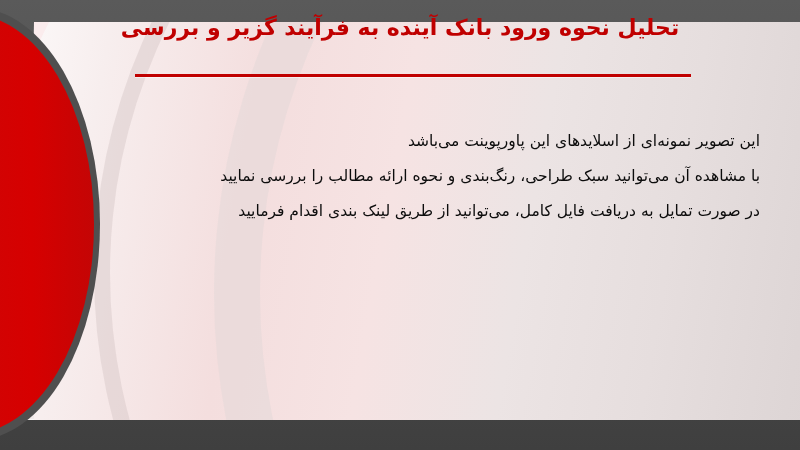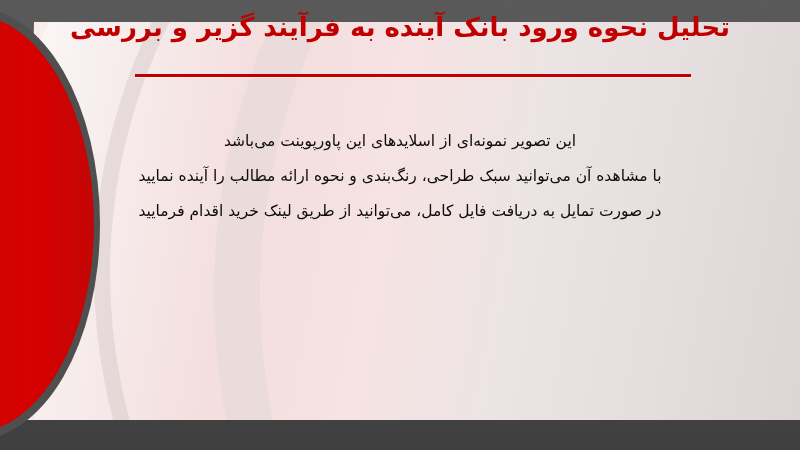--- a/index.html
+++ b/index.html
@@ -113,21 +113,21 @@
     position: absolute;
     top: 14px;
     left: 0;
     width: 800px;
     text-align: center;
     z-index: 10;
     direction: rtl;
   }
   .title-line {
     color: #c00000;
-    font-size: 26px;
+    font-size: 22px;
     font-weight: bold;
     line-height: 27px;
     letter-spacing: 0px;
     white-space: nowrap;
   }
   .title-rule {
     position: absolute;
     top: 74px;
     left: 135px;
     width: 556px;
@@ -138,21 +138,20 @@
   }
 
   
   .body-block {
     position: absolute;
     top: 124px;
     left: 0;
     width: 800px;
     padding: 0 40px;
     box-sizing: border-box;
-    text-align: center;
     direction: rtl;
     z-index: 10;
   }
   .body-line {
     color: #0c0c0c;
     font-size: 15.5px;
     font-weight: normal;
     line-height: 35px;
     white-space: nowrap;
   }
@@ -181,17 +180,17 @@
   <div class="red-ellipse-outer"></div>
   <div class="red-ellipse"></div>
 
   <div class="title-block">
     <div class="title-line">تحلیل نحوه ورود بانک آینده به فرآیند گزیر و بررسی</div>
   </div>
   <div class="title-rule"></div>
 
   <div class="body-block">
     <div class="body-line">این تصویر نمونه‌ای از اسلایدهای این پاورپوینت می‌باشد</div>
-    <div class="body-line">با مشاهده آن می‌توانید سبک طراحی، رنگ‌بندی و نحوه ارائه مطالب را آینده نمایید</div>
-    <div class="body-line">در صورت تمایل به دریافت فایل کامل، می‌توانید از طریق لینک خرید اقدام فرمایید</div>
+    <div class="body-line">با مشاهده آن می‌توانید سبک طراحی، رنگ‌بندی و نحوه ارائه مطالب را بررسی نمایید</div>
+    <div class="body-line">در صورت تمایل به دریافت فایل کامل، می‌توانید از طریق لینک بندی اقدام فرمایید</div>
   </div>
 
 </div>
 
 </body></html>

